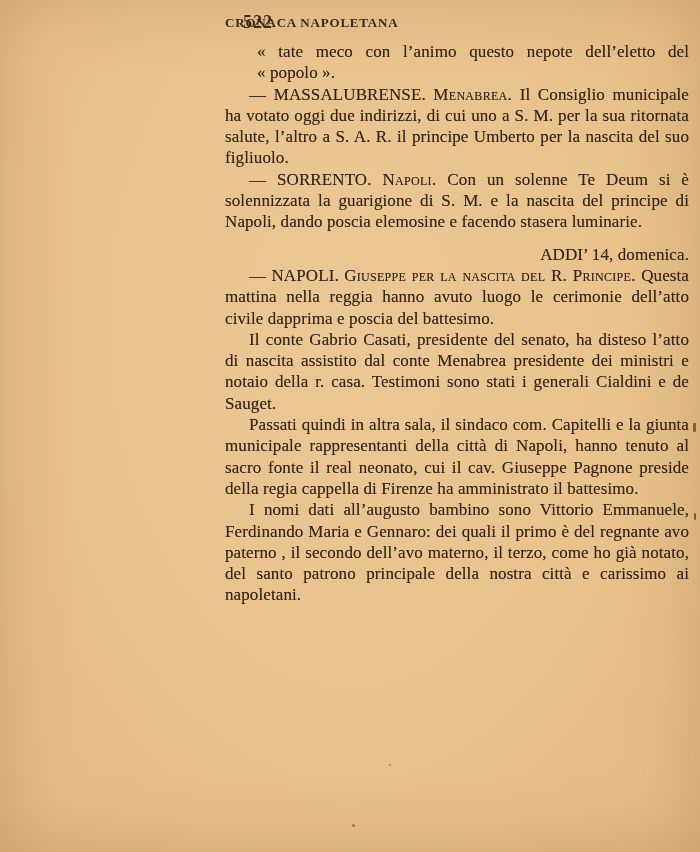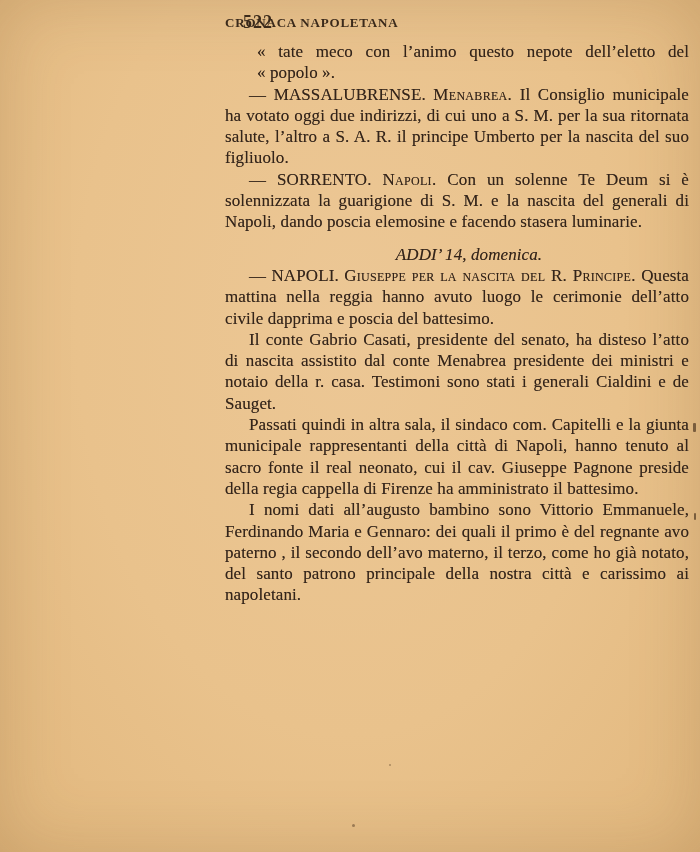--- a/index.html
+++ b/index.html
@@ -60,23 +60,22 @@
   .para { margin: 0; }
   .indent { text-indent: 24px; }
 
   .qline { display: block; text-align: justify; text-align-last: justify; margin-left: 32px; }
   .qline.last { text-align-last: left; }
 
   .sc { font-variant: small-caps; letter-spacing: 0.3px; }
 
   .dateline {
     margin-top: 11px;
-    text-align: center;
+    text-align: right;
     text-indent: 24px;
-    font-style: italic;
   }
 
   .speck {
     position: absolute;
     background: rgba(62, 40, 22, 0.62);
     border-radius: 1px;
   }
   .speck.s1 { left: 693px; top: 423px; width: 3px; height: 9px; }
   .speck.s2 { left: 694px; top: 513px; width: 2px; height: 7px; }
   .speck.s3 { left: 352px; top: 824px; width: 3px; height: 3px; border-radius: 50%; opacity: .7; }
@@ -96,21 +95,21 @@
 
     <div class="page-body">
 
       <p class="para">
           <span class="qline">« tate meco con l’animo questo nepote dell’eletto del</span>
           <span class="qline last">« popolo ».</span>
         </p>
 
       <p class="para indent"><span>— MASSALUBRENSE. </span><span class="sc">Menabrea.</span><span> Il Consiglio municipale ha votato oggi due indirizzi, di cui uno a S. M. per la sua ritornata salute, l’altro a S. A. R. il principe Umberto per la nascita del suo figliuolo.</span></p>
 
-      <p class="para indent"><span>— SORRENTO. </span><span class="sc">Napoli.</span><span> Con un solenne Te Deum si è solennizzata la guarigione di S. M. e la nascita del generali di Napoli, dando poscia elemosine e facendo stasera luminarie.</span></p>
+      <p class="para indent"><span>— SORRENTO. </span><span class="sc">Napoli.</span><span> Con un solenne Te Deum si è solennizzata la guarigione di S. M. e la nascita del principe di Napoli, dando poscia elemosine e facendo stasera luminarie.</span></p>
 
       <p class="para dateline">ADDI’ 14, domenica.</p>
 
       <p class="para indent"><span>— NAPOLI. </span><span class="sc">Giuseppe per la nascita del R. Principe.</span><span> Questa mattina nella reggia hanno avuto luogo le cerimonie dell’atto civile dapprima e poscia del battesimo.</span></p>
 
       <p class="para indent">Il conte Gabrio Casati, presidente del senato, ha disteso l’atto di nascita assistito dal conte Menabrea presidente dei ministri e notaio della r. casa. Testimoni sono stati i generali Cialdini e de Sauget.</p>
 
       <p class="para indent">Passati quindi in altra sala, il sindaco com. Capitelli e la giunta municipale rappresentanti della città di Napoli, hanno tenuto al sacro fonte il real neonato, cui il cav. Giuseppe Pagnone preside della regia cappella di Firenze ha amministrato il battesimo.</p>
 
       <p class="para indent">I nomi dati all’augusto bambino sono Vittorio Emmanuele, Ferdinando Maria e Gennaro: dei quali il primo è del regnante avo paterno , il secondo dell’avo materno, il terzo, come ho già notato, del santo patrono principale della nostra città e carissimo ai napoletani.</p>

